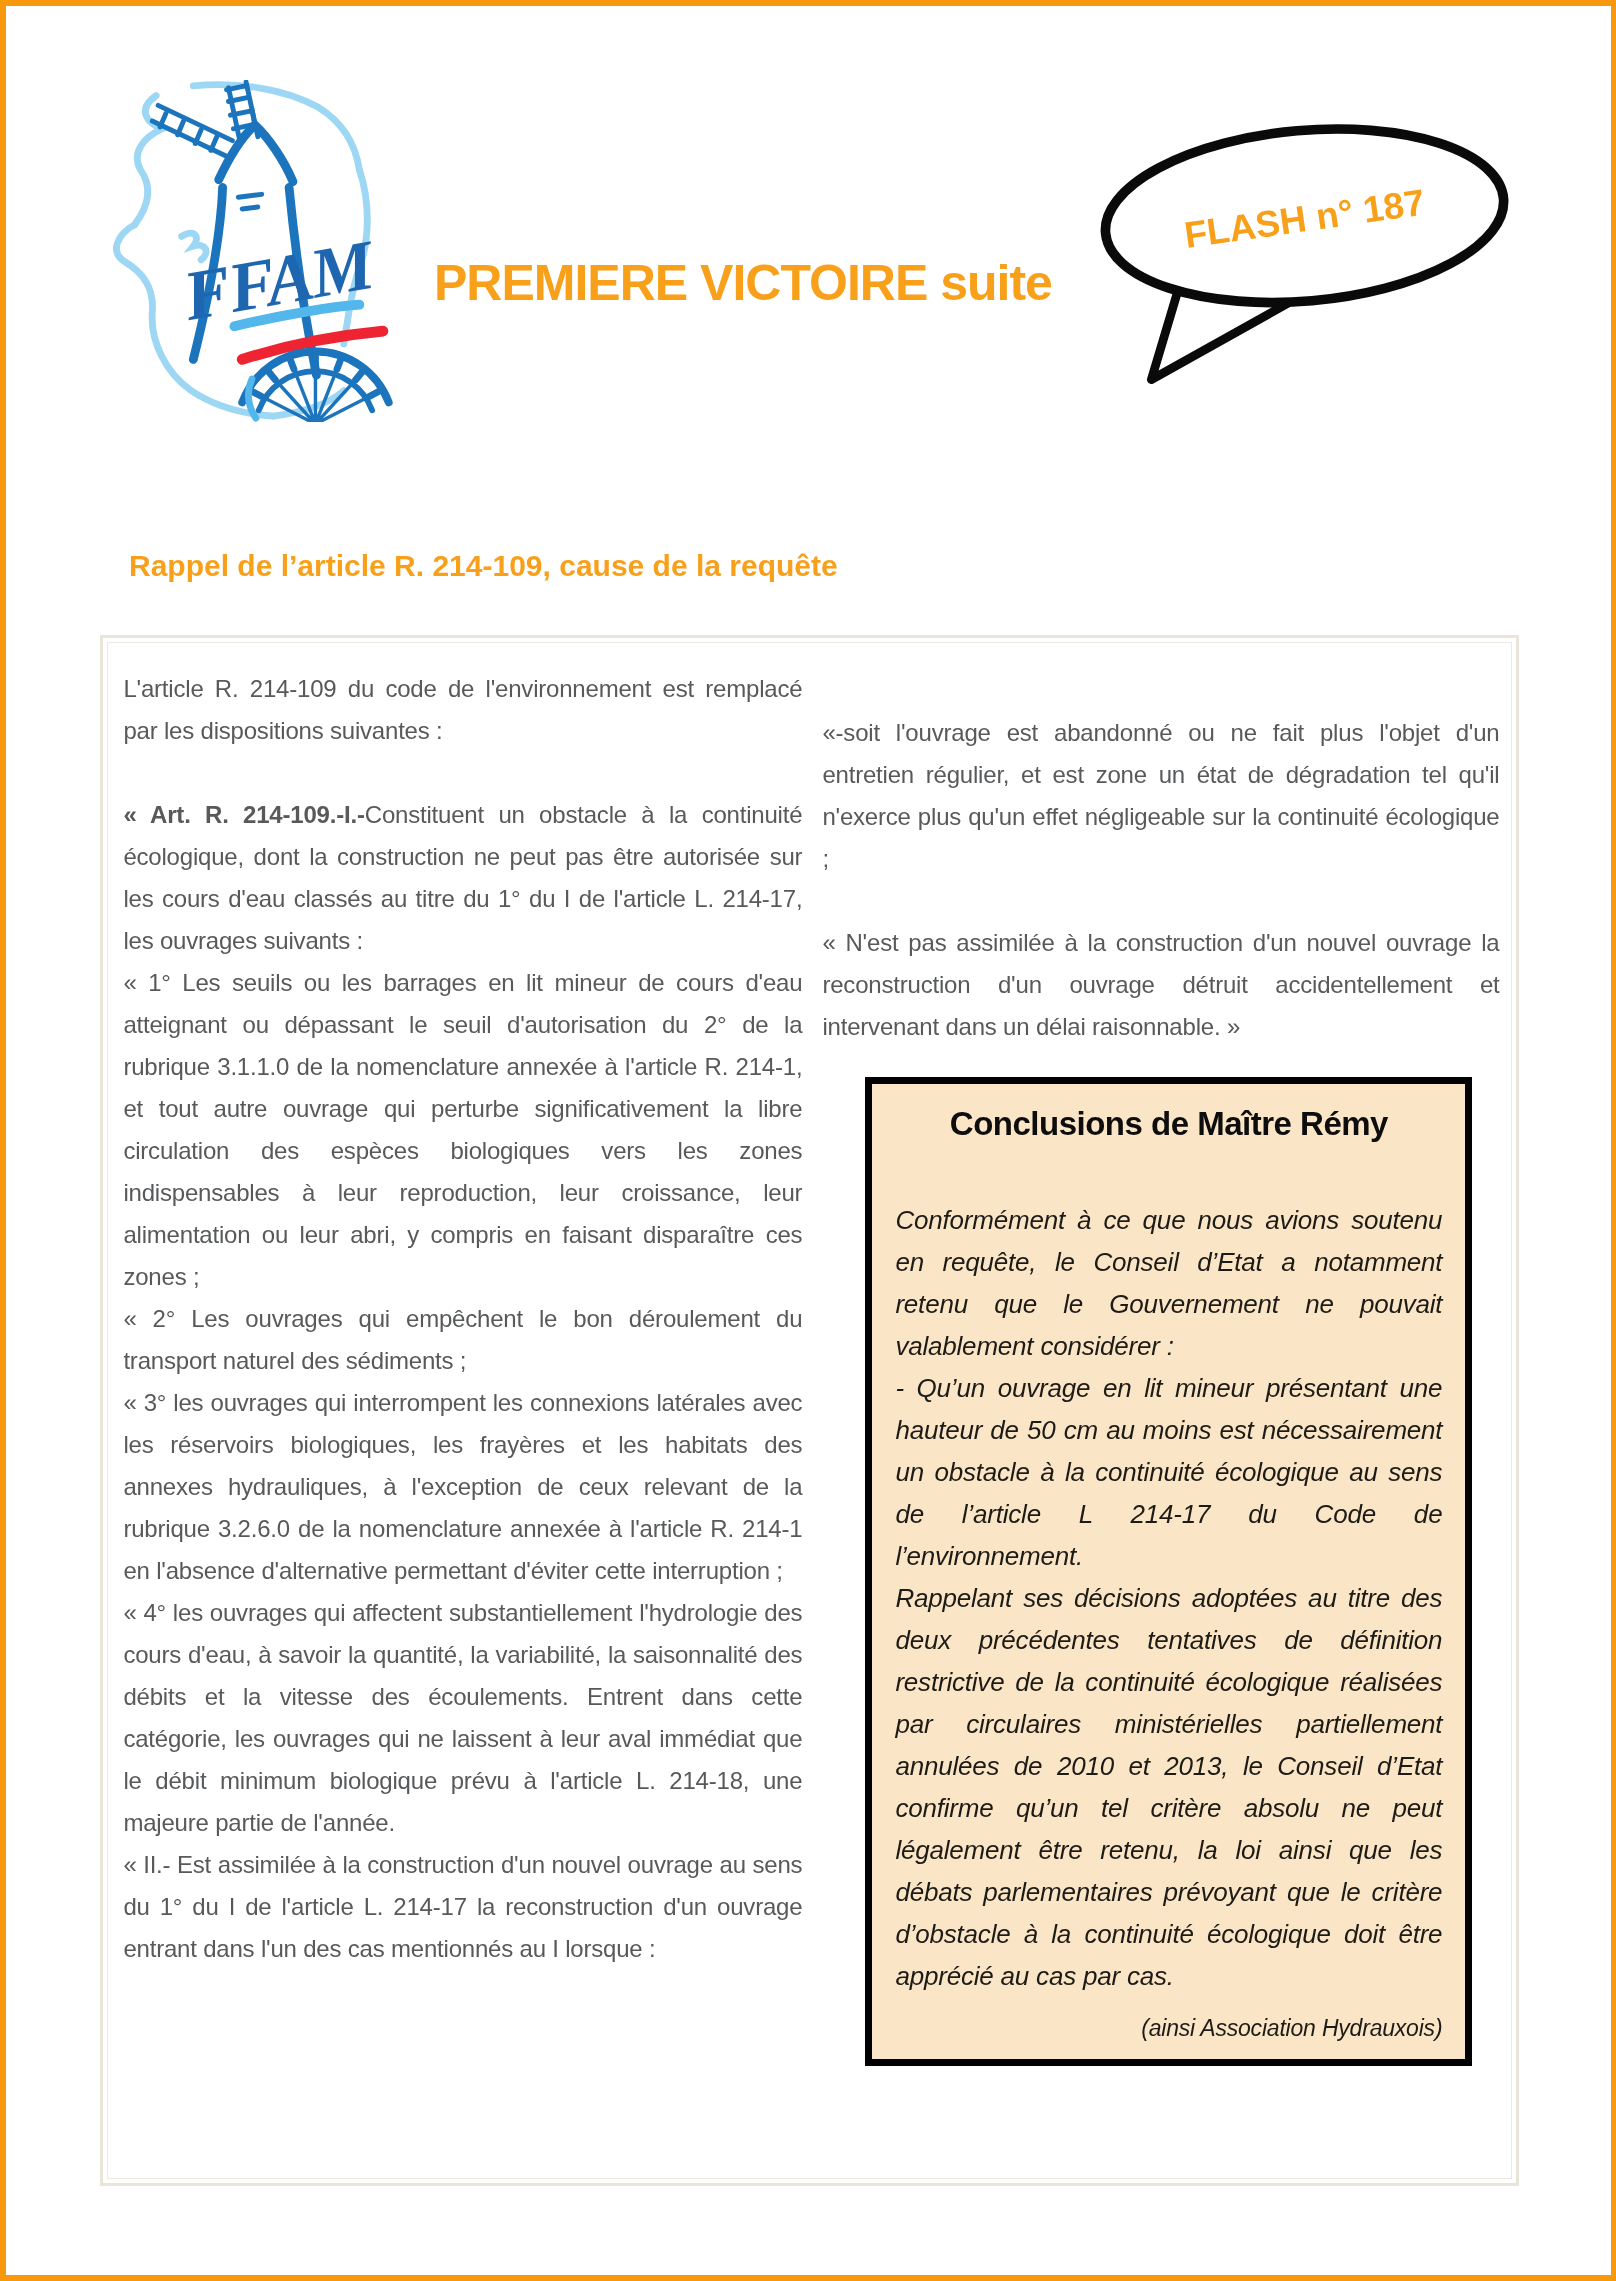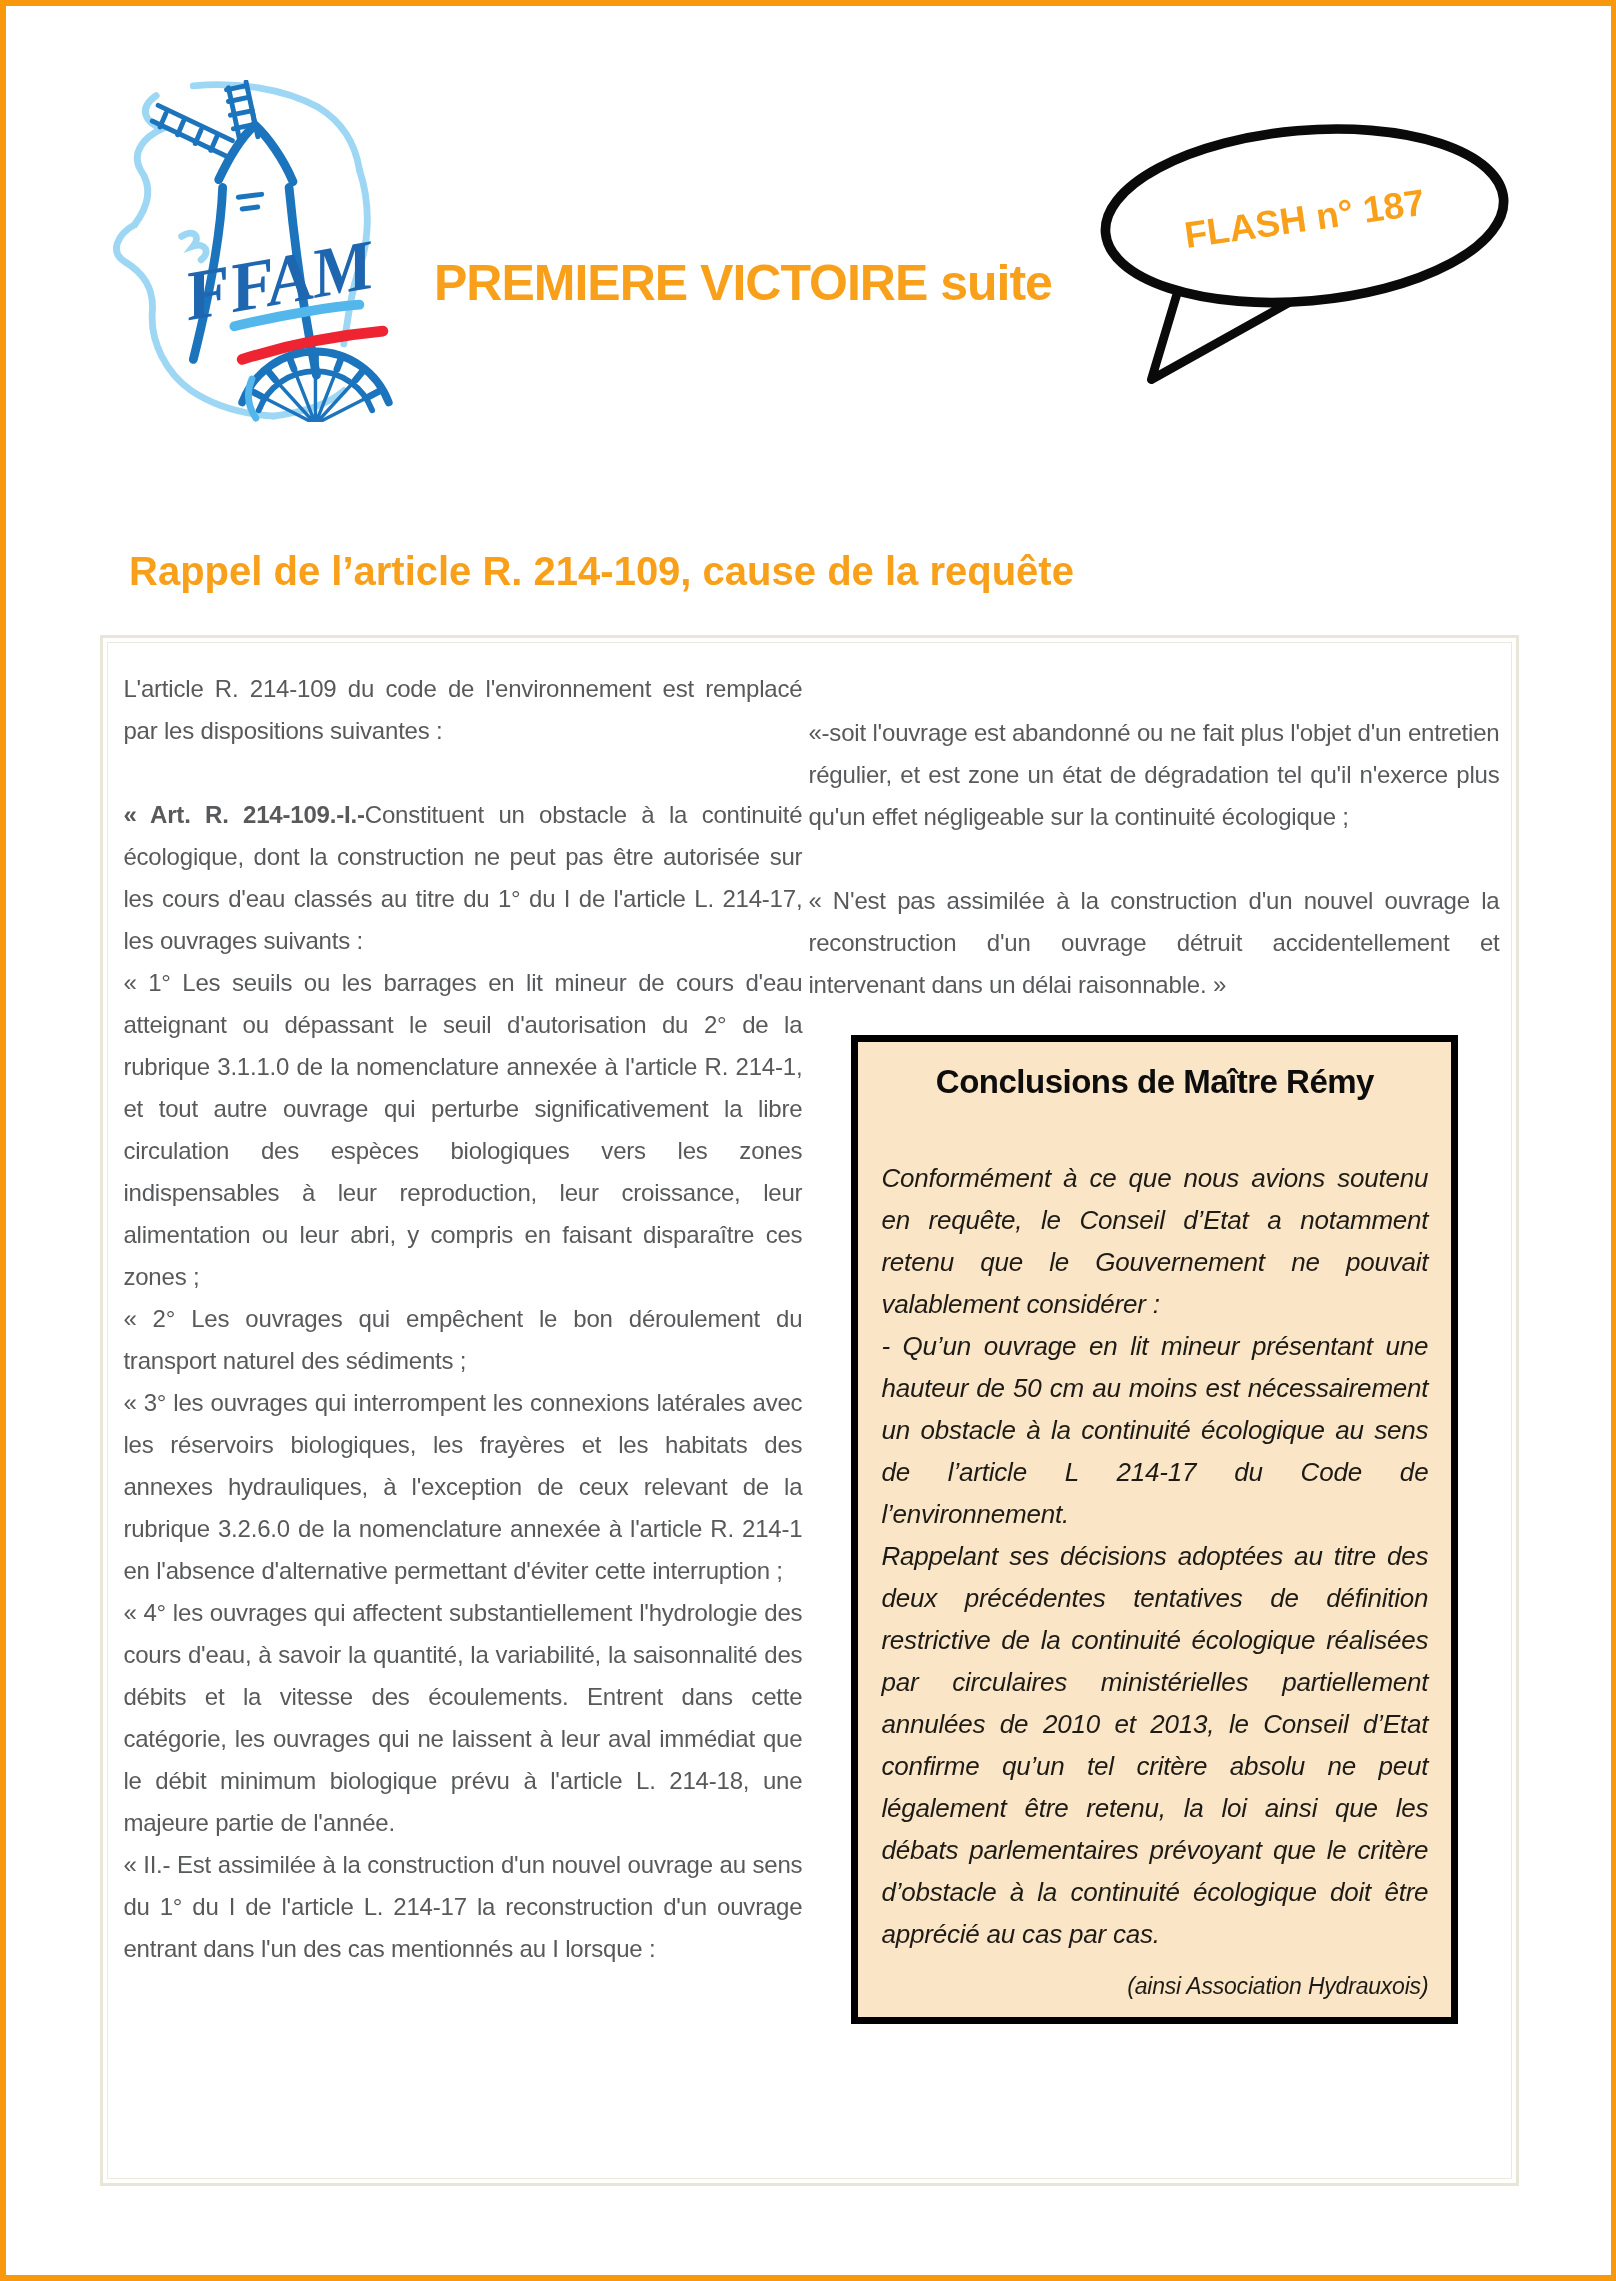--- a/index.html
+++ b/index.html
@@ -16,31 +16,31 @@
   .logo{position:absolute;left:89px;top:74px;width:309px;height:342px;}
   .page-title{
     position:absolute;left:428px;top:248px;
     font-size:50px;font-weight:bold;letter-spacing:-1px;
     color:#F9A01B;white-space:nowrap;margin:0;
   }
   .bubble{position:absolute;left:1079px;top:107px;width:442px;height:286px;}
   
   .section-heading{
     position:absolute;left:123px;top:543px;
-    font-size:40px;font-weight:bold;color:#F9A01B;margin:0;white-space:nowrap;
+    font-size:30px;font-weight:bold;color:#F9A01B;margin:0;white-space:nowrap;
   }
   
   .frame{
     position:absolute;left:94px;top:629px;width:1419px;height:1551px;
     box-sizing:border-box;border:3.9px solid #E9E5D9;background:#fff;
   }
   .frame-inner{
     position:absolute;inset:3.9px;border:1.9px solid #ECE9DF;
     box-sizing:border-box;
-    display:flex;gap:6px;
+    display:flex;gap:20px;
     padding:25px 11.6px 0 15.5px;
     overflow:hidden;
   }
   .col{color:#58595B;font-size:24px;line-height:42px;text-align:justify;letter-spacing:-0.2px;}
   .col p{margin:0;}
   .col-left{flex:0 0 679px;}
   .col-right{flex:1 1 auto;padding-top:44px;}
   .after-gap{margin-bottom:42px !important;}
   .gap-above{margin-top:42px !important;}
   .lead-bold{font-weight:bold;margin-top:45px;}

